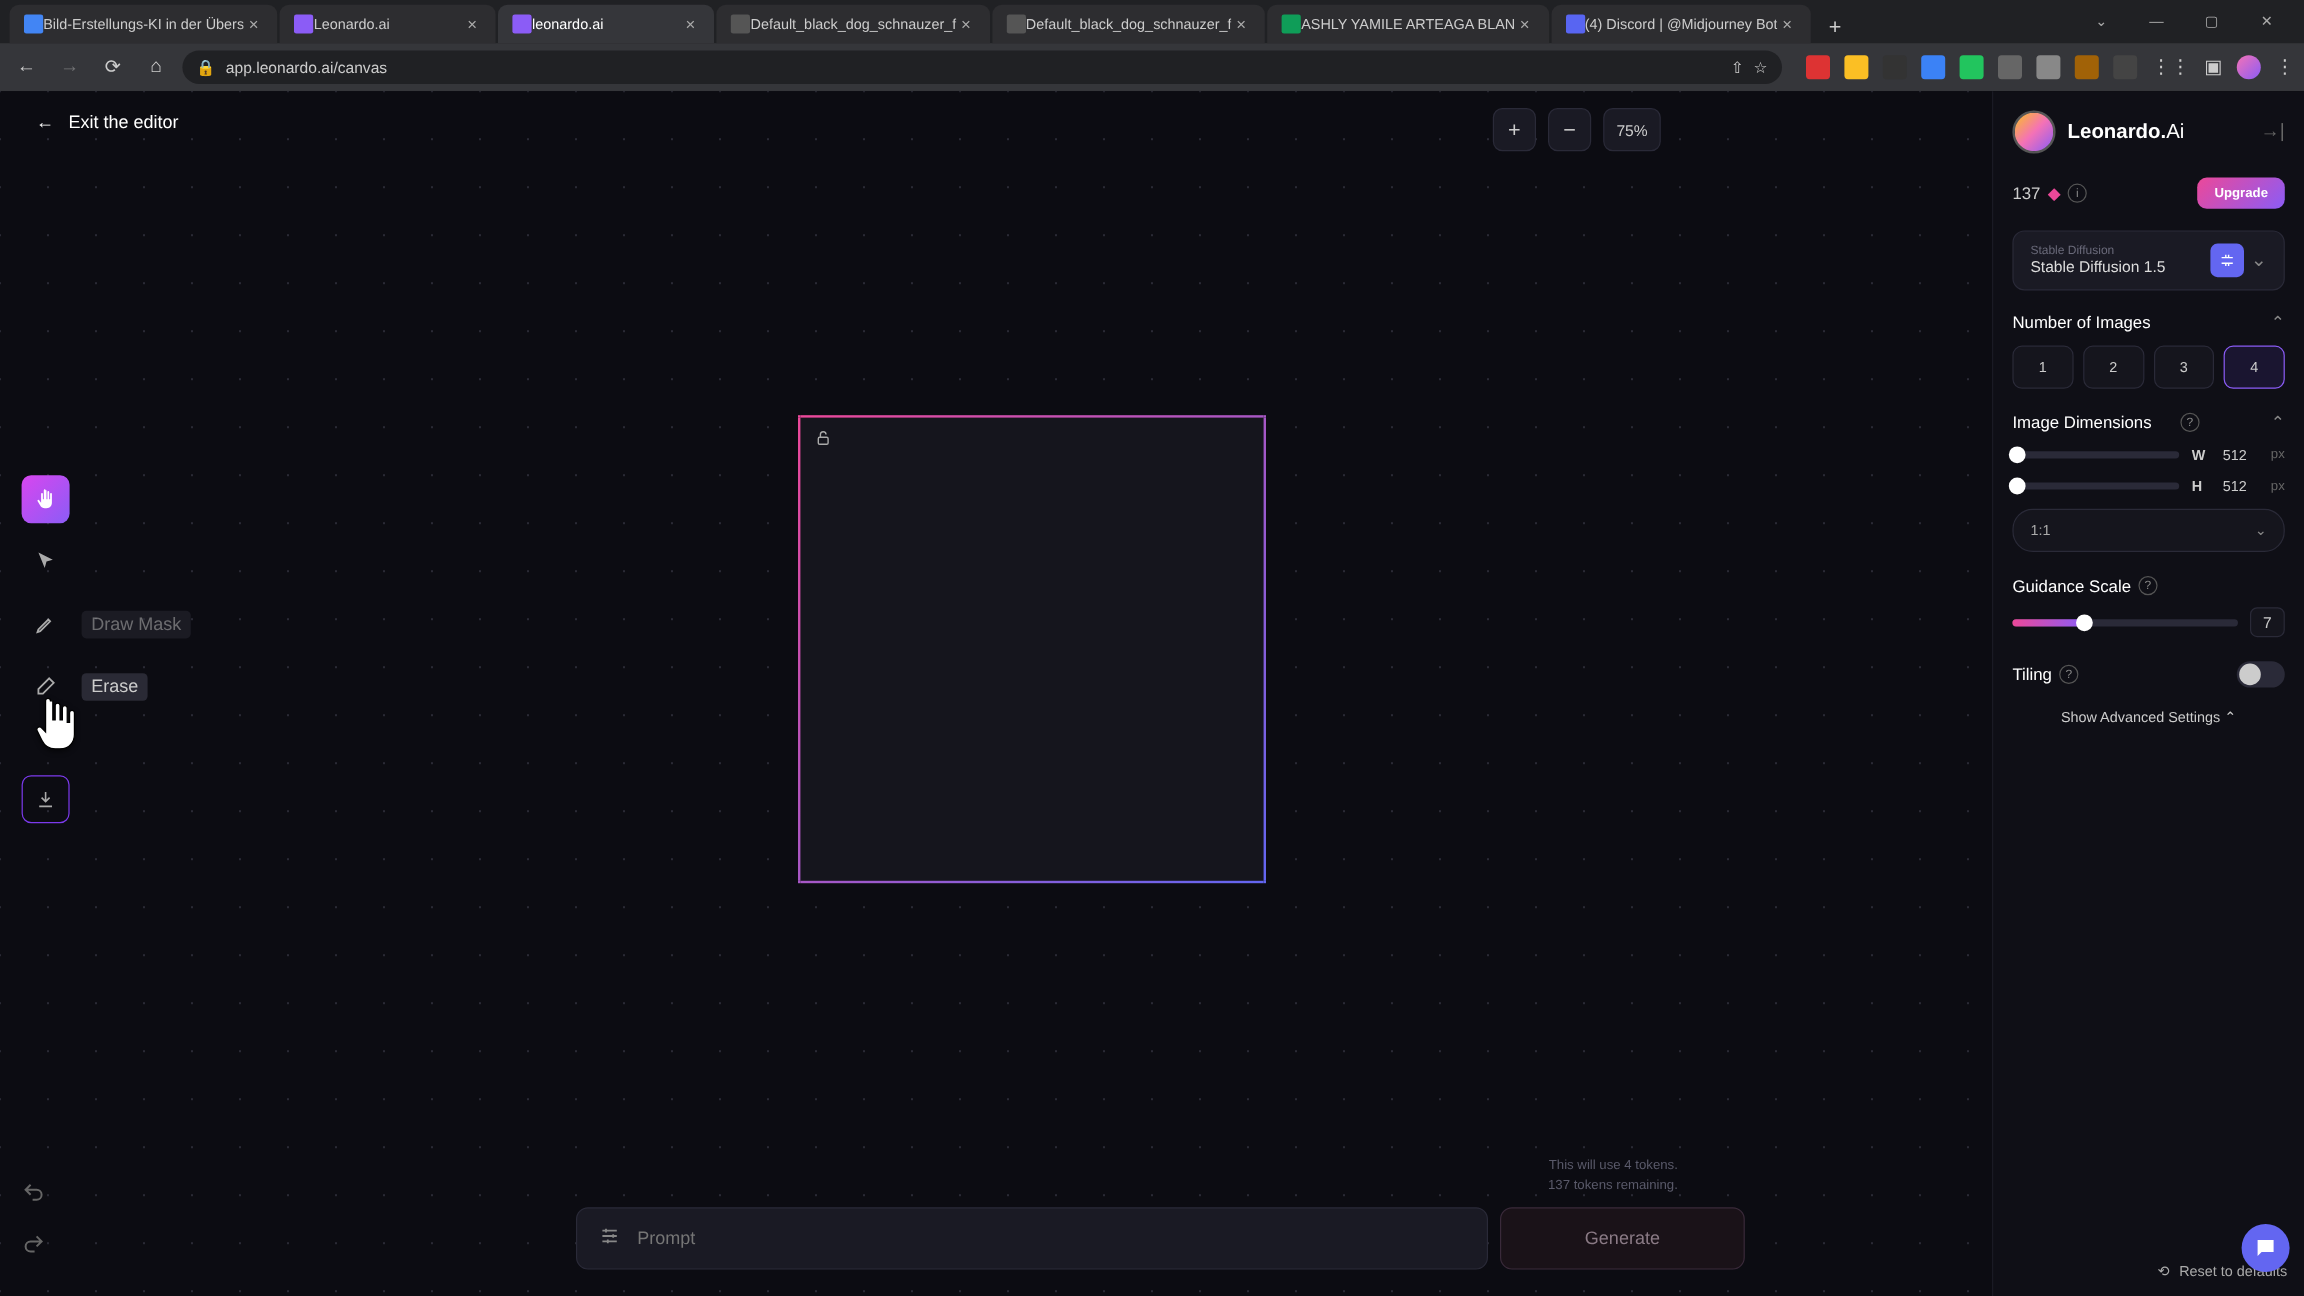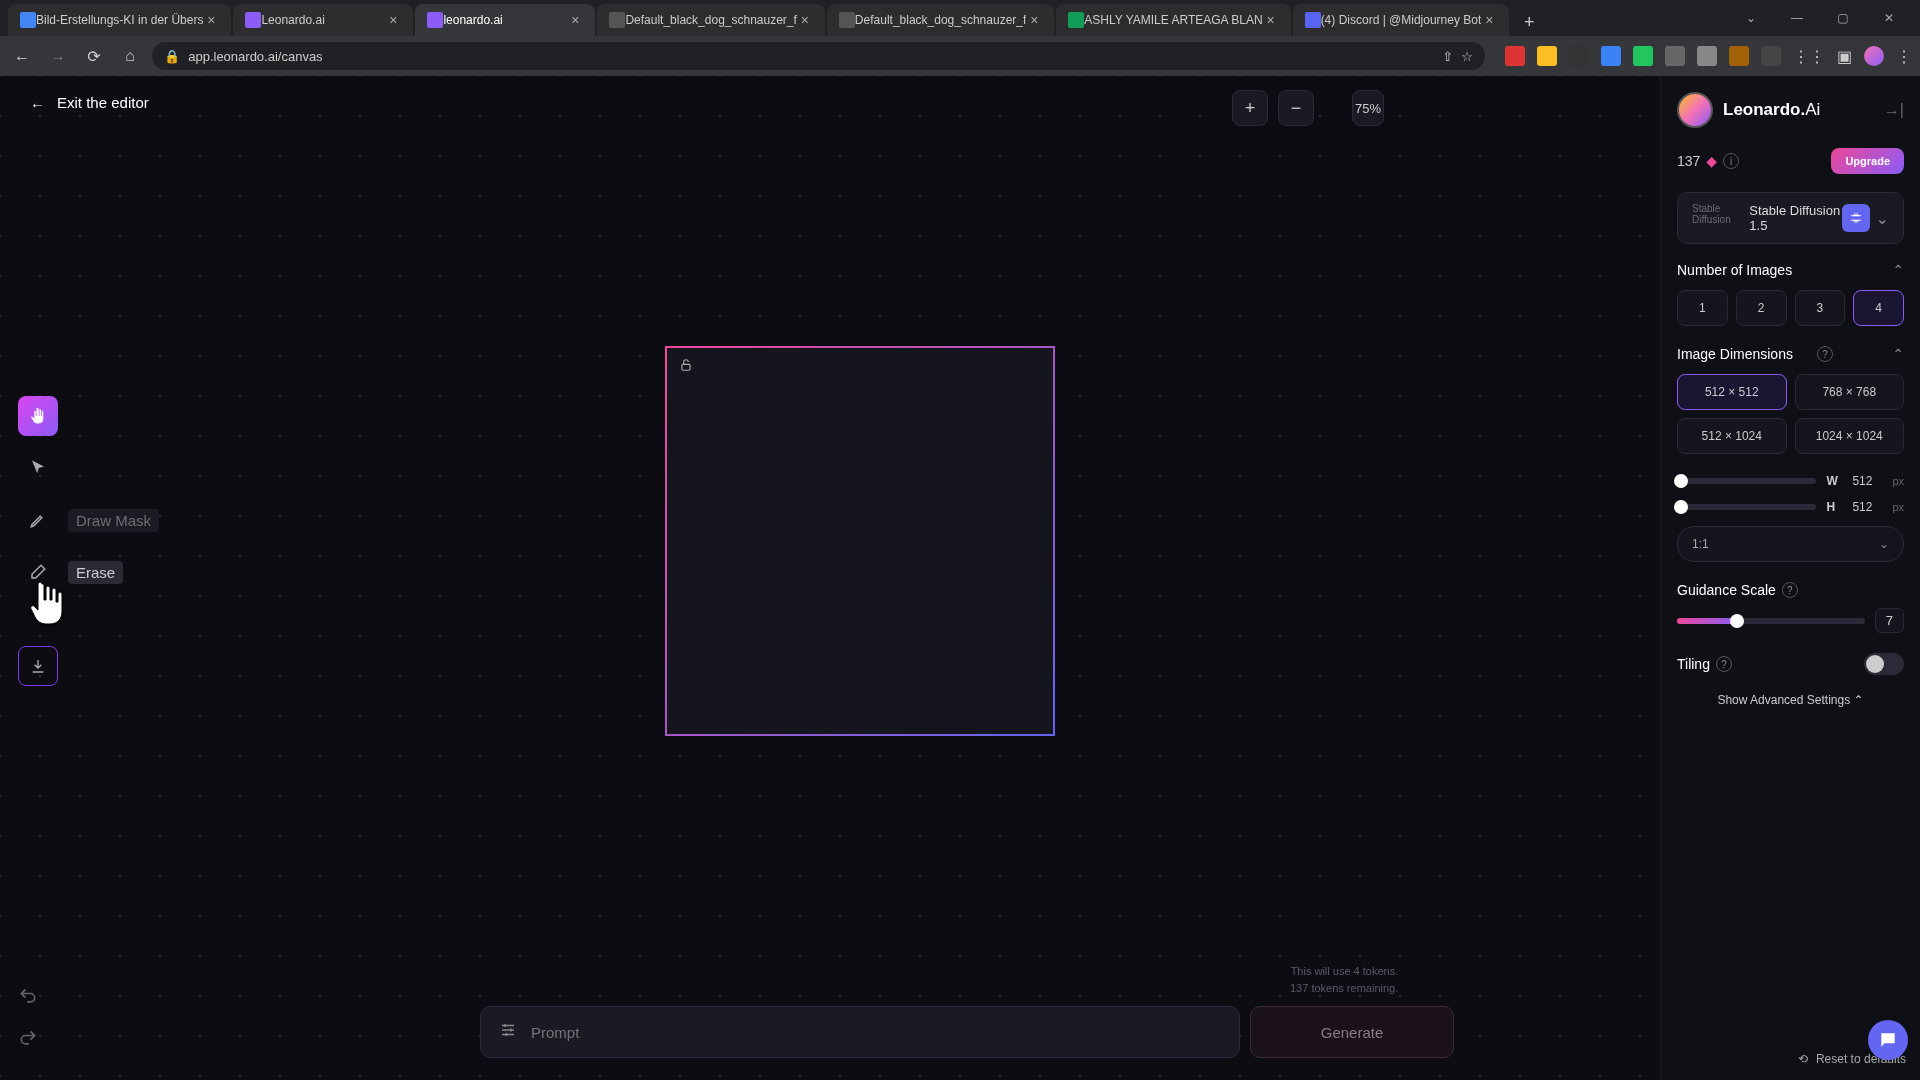--- a/index.html
+++ b/index.html
@@ -24,21 +24,21 @@
 .ext-icon { width: 20px; height: 20px; border-radius: 3px; }
 
 
 .app { position: absolute; top: 76px; left: 0; right: 0; bottom: 0; background: #0c0c12; }
 .canvas-area { position: absolute; inset: 0; right: 260px; background-image: radial-gradient(circle, #2a2a35 1px, transparent 1px); background-size: 40px 40px; background-position: 20px 20px; }
 
 .exit-editor { position: absolute; top: 18px; left: 30px; display: flex; align-items: center; gap: 12px; color: #fff; font-size: 15px; }
 
 .zoom-controls { position: absolute; top: 14px; right: 276px; display: flex; gap: 10px; align-items: center; }
 .zoom-btn { width: 36px; height: 36px; background: #1a1a24; border: 1px solid #2a2a38; border-radius: 8px; display: flex; align-items: center; justify-content: center; color: #ccc; font-size: 18px; }
-.zoom-pct { width: 32px; height: 36px; background: #1a1a24; border: 1px solid #2a2a38; border-radius: 8px; display: flex; align-items: center; justify-content: center; color: #ccc; font-size: 13px; margin-left: 28px; }
+.zoom-pct { width: 48px; height: 36px; background: #1a1a24; border: 1px solid #2a2a38; border-radius: 8px; display: flex; align-items: center; justify-content: center; color: #ccc; font-size: 13px; }
 
 .left-tools { position: absolute; left: 18px; top: 320px; display: flex; flex-direction: column; gap: 12px; }
 .tool-btn { width: 40px; height: 40px; border-radius: 8px; display: flex; align-items: center; justify-content: center; color: #aaa; position: relative; }
 .tool-btn.active { background: linear-gradient(135deg, #d946ef, #8b5cf6); color: #fff; }
 .tool-btn.download { border: 1px solid #7c3aed; }
 .tool-tip { position: absolute; left: 50px; background: #2a2a35; color: #ccc; font-size: 15px; padding: 3px 8px; border-radius: 4px; white-space: nowrap; }
 
 .cursor-hand { position: absolute; left: 30px; top: 500px; width: 40px; height: 50px; }
 .cursor-hand svg { filter: drop-shadow(0 2px 2px rgba(0,0,0,0.5)); }
 
@@ -59,21 +59,21 @@
 .rp-logo { color: #fff; font-size: 17px; font-weight: 600; }
 .rp-logo .ai { font-weight: 400; }
 
 .token-row { display: flex; align-items: center; justify-content: space-between; margin-bottom: 18px; }
 .token-count { display: flex; align-items: center; gap: 6px; color: #ccc; font-size: 14px; }
 .token-gem { color: #ec4899; font-size: 14px; }
 .info-circle { width: 16px; height: 16px; border: 1px solid #555; border-radius: 50%; display: flex; align-items: center; justify-content: center; font-size: 10px; color: #888; }
 .upgrade-btn { background: linear-gradient(135deg, #ec4899, #8b5cf6); color: #fff; font-size: 11px; font-weight: 600; padding: 7px 14px; border-radius: 8px; border: none; }
 
 .model-select { background: #1a1a24; border: 1px solid #2a2a38; border-radius: 10px; padding: 10px 14px; display: flex; align-items: center; justify-content: space-between; margin-bottom: 18px; }
-.model-text { display: flex; flex-direction: row; }
+.model-text { display: flex; flex-direction: column; }
 .model-sub { color: #6a6a7a; font-size: 10px; }
 .model-main { color: #ddd; font-size: 13px; }
 .model-icon { width: 28px; height: 28px; background: #6366f1; border-radius: 6px; display: flex; align-items: center; justify-content: center; color: #fff; }
 
 .section-head { display: flex; justify-content: space-between; align-items: center; color: #fff; font-size: 14px; margin-bottom: 12px; }
 .chev { color: #888; }
 
 .btn-grid { display: grid; gap: 8px; margin-bottom: 20px; }
 .btn-grid.cols4 { grid-template-columns: repeat(4, 1fr); }
 .btn-grid.cols2 { grid-template-columns: repeat(2, 1fr); }
@@ -313,26 +313,20 @@
       <div class="opt-btn selected">4</div>
     </div>
 
     <div class="section-head">
       <span style="display:flex;align-items:center;gap:24px">
         <span>Image Dimensions</span>
         <span class="info-circle">?</span>
       </span>
       <span class="chev">⌃</span>
     </div>
-    <div class="btn-grid cols2">
-      <div class="opt-btn selected">512 × 512</div>
-      <div class="opt-btn">768 × 768</div>
-      <div class="opt-btn">512 × 1024</div>
-      <div class="opt-btn">1024 × 1024</div>
-    </div>
 
     <div class="slider-row">
       <div class="slider-track">
         <div class="slider-thumb" style="left:3%"></div>
       </div>
       <span class="slider-label">W</span>
       <span class="slider-val">512</span>
       <span class="slider-unit">px</span>
     </div>
     <div class="slider-row">

